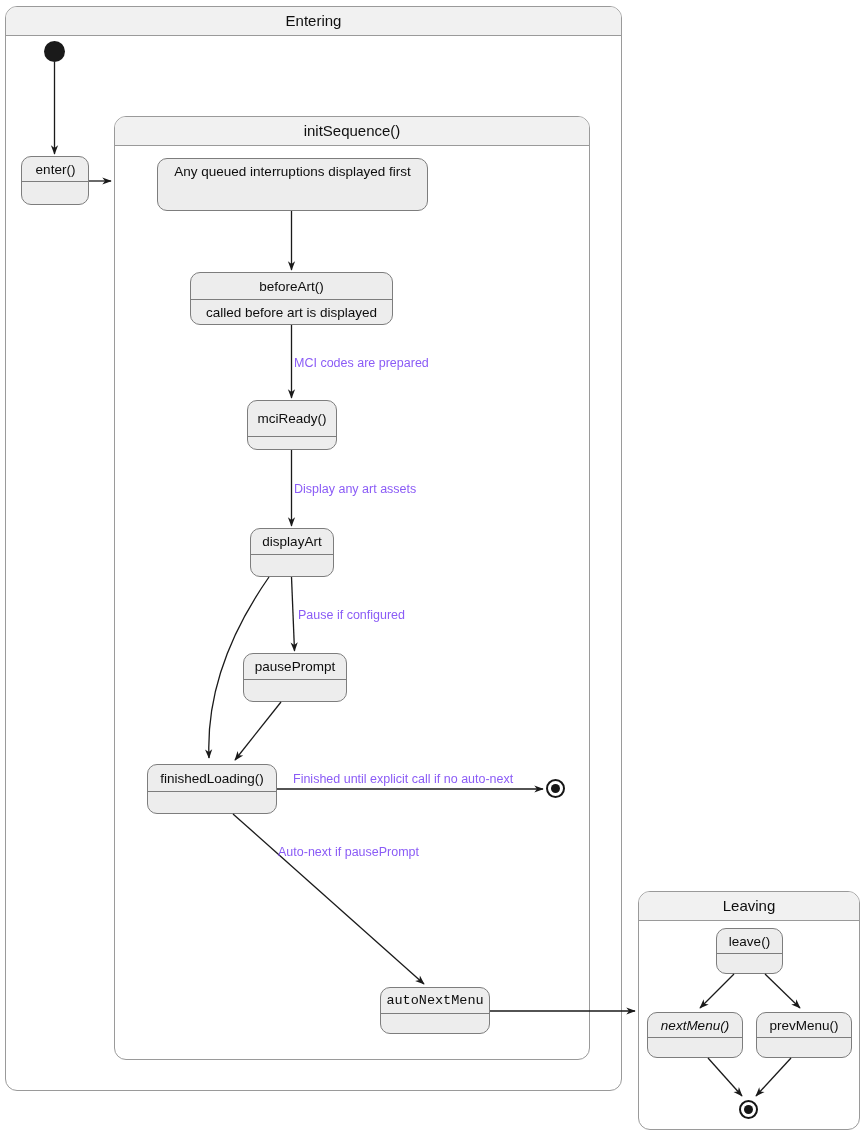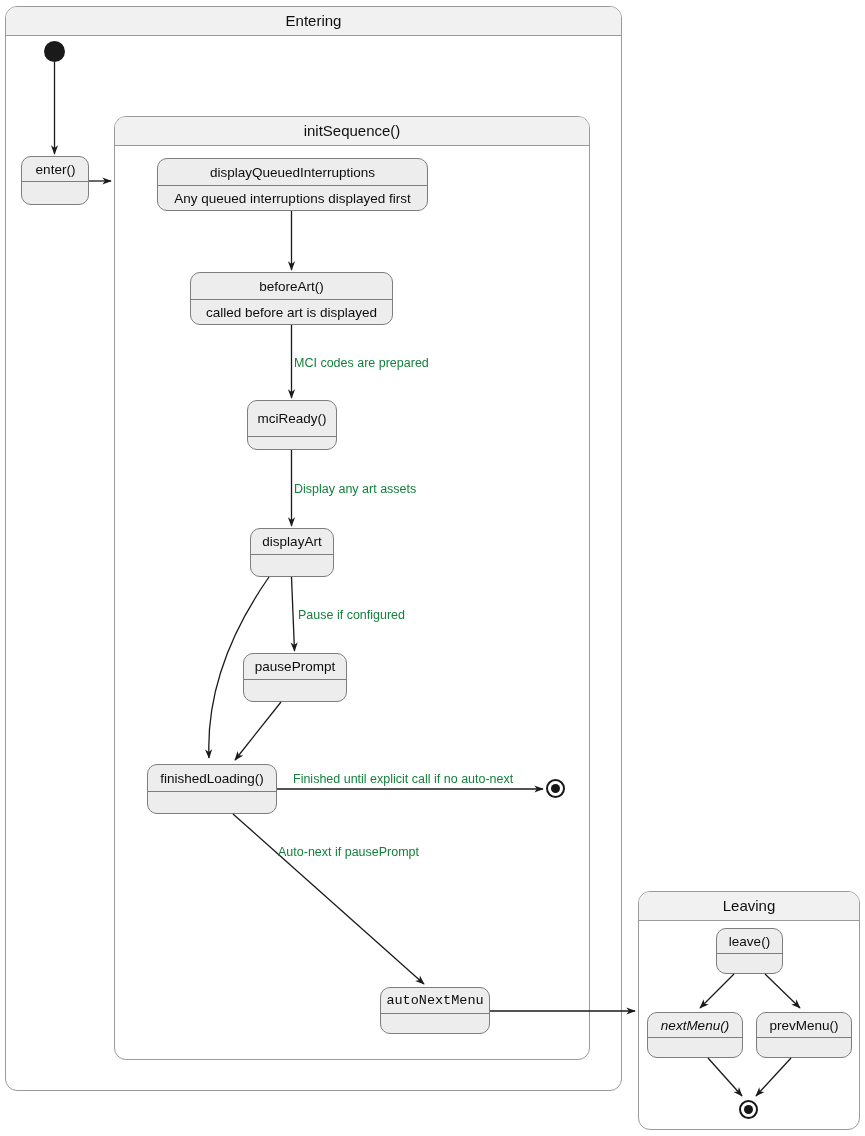--- a/index.html
+++ b/index.html
@@ -102,21 +102,21 @@
     right: 3px;
     bottom: 3px;
     border-radius: 50%;
     background: #161616;
   }
 
   
   .edge-label {
     position: absolute;
     font-size: 12.5px;
-    color: #15803d;
+    color: #8b5cf6;
     white-space: nowrap;
     background: transparent;
   }
 </style>
 </head>
 <body>
 
 <div id="canvas">
 
   <div class="composite" style="left:5px; top:6px; width:617px; height:1085px;">
@@ -136,21 +136,20 @@
   <div class="final-node" style="left:546px; top:779px; width:19px; height:19px;"></div>
 
   <div class="final-node" style="left:739px; top:1100px; width:19px; height:19px;"></div>
 
   <div class="state" style="left:21px; top:156px; width:68px; height:49px;">
     <div class="st-name" style="height:25px;padding-left:10px;">enter()</div>
     <div class="st-desc" style="height:23px;"></div>
   </div>
 
   <div class="state" style="left:157px; top:158px; width:271px; height:53px;">
-    <div class="st-name" style="height:27px;">displayQueuedInterruptions</div>
     <div class="st-desc" style="height:25px;">Any queued interruptions displayed first</div>
   </div>
 
   <div class="state" style="left:190px; top:272px; width:203px; height:53px;">
     <div class="st-name" style="height:27px;">beforeArt()</div>
     <div class="st-desc" style="height:25px;">called before art is displayed</div>
   </div>
 
   <div class="state" style="left:247px; top:400px; width:90px; height:50px;">
     <div class="st-name" style="height:36px;">mciReady()</div>

